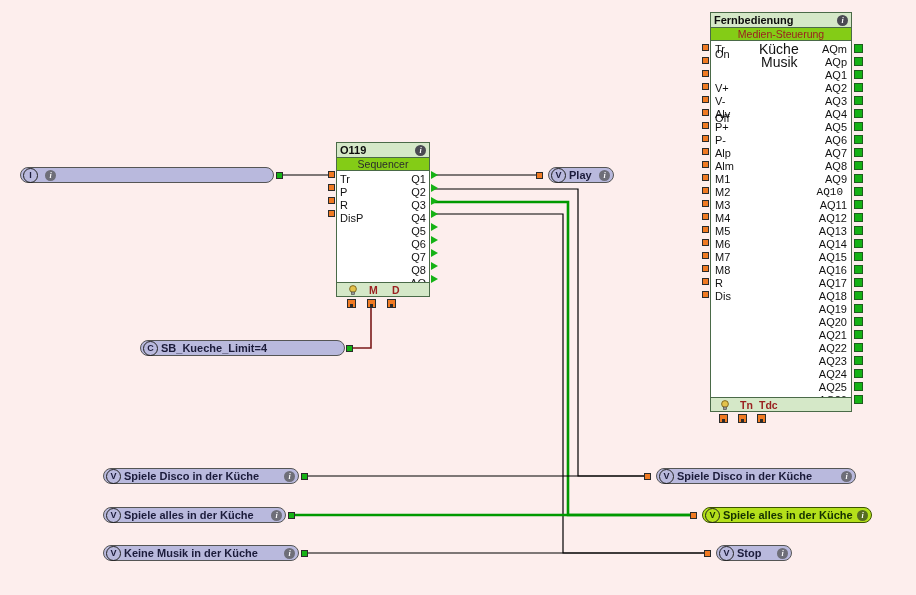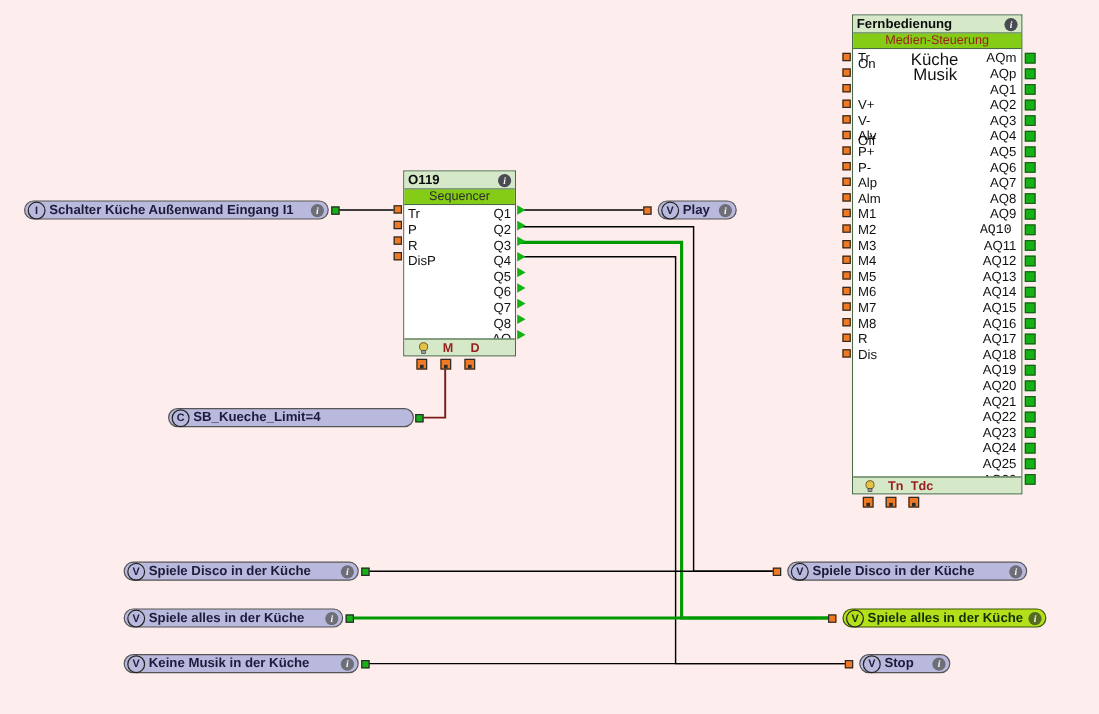--- a/index.html
+++ b/index.html
@@ -406,21 +406,20 @@
   <div class="arrow-box" style="left:854px; top:317px;"></div>
   <div class="arrow-box" style="left:854px; top:330px;"></div>
   <div class="arrow-box" style="left:854px; top:343px;"></div>
   <div class="arrow-box" style="left:854px; top:356px;"></div>
   <div class="arrow-box" style="left:854px; top:369px;"></div>
   <div class="arrow-box" style="left:854px; top:382px;"></div>
   <div class="arrow-box" style="left:854px; top:395px;"></div>
 
   <div class="pill" style="left:20px; top:167px; width:254px;">
     <span class="tag">I</span>
-    <span class="label">Schalter Küche Außenwand Eingang I1</span>
     <span class="info">i</span>
   </div>
   <div class="conn out" style="left:276px; top:172px;"></div>
 
   <div class="pill" style="left:140px; top:340px; width:205px;">
     <span class="tag">C</span>
     <span class="label">SB_Kueche_Limit=4</span>
   </div>
   <div class="conn out" style="left:346px; top:345px;"></div>
 

